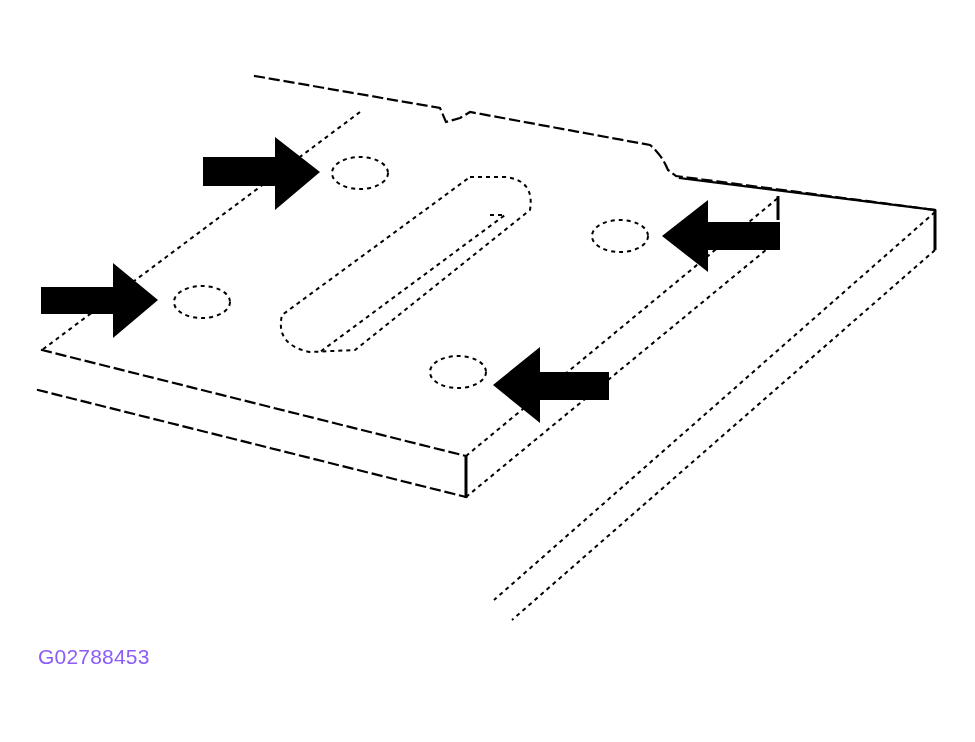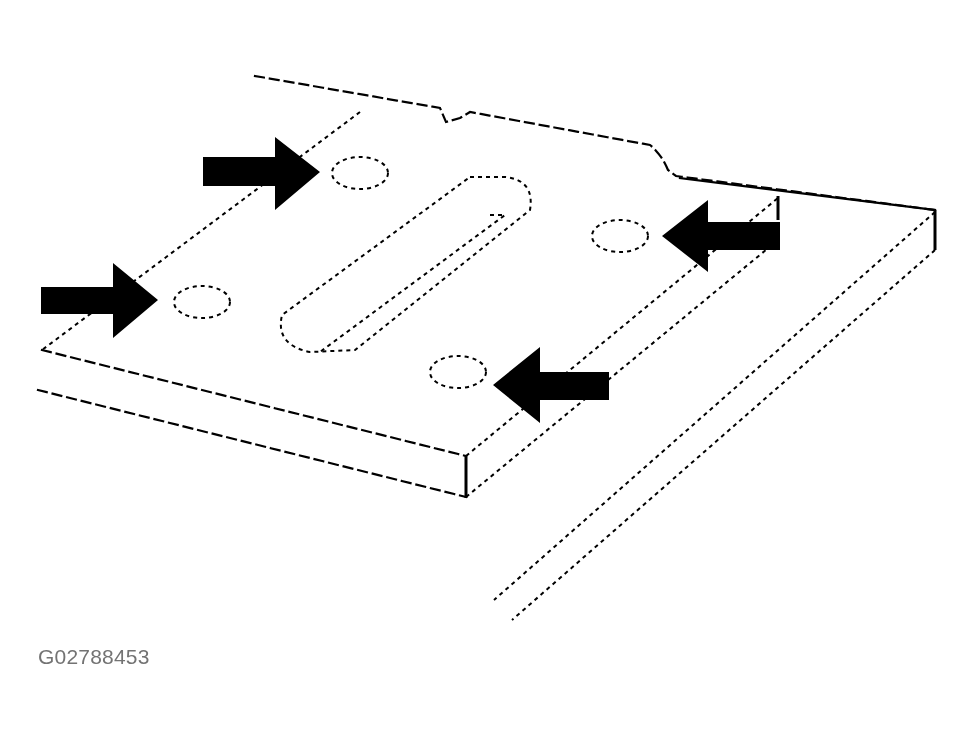--- a/index.html
+++ b/index.html
@@ -1,20 +1,20 @@
 <!DOCTYPE html>
 <html><head>
 <meta charset="utf-8">
 <style>
   html, body { margin: 0; padding: 0; background: #ffffff; }
   body { width: 975px; height: 742px; position: relative; overflow: hidden; }
   #diagram { position: absolute; left: 0; top: 0; }
   .caption {
     position: absolute; left: 38px; top: 645px;
-    font-family: "Liberation Sans", sans-serif; font-size: 21px; color: #737373;
+    font-family: "Liberation Sans", sans-serif; font-size: 21px; color: #8b5cf6;
     letter-spacing: 0.2px;
   }
   .ln { fill: none; stroke: #000; stroke-width: 2.2; stroke-dasharray: 9 6; stroke-linecap: square; }
   .lnf { fill: none; stroke: #000; stroke-width: 2; stroke-dasharray: 4 4; }
   .solid { fill: none; stroke: #000; stroke-width: 3; }
   .arrow { fill: #000; }
 </style>
 </head>
 <body>
 

